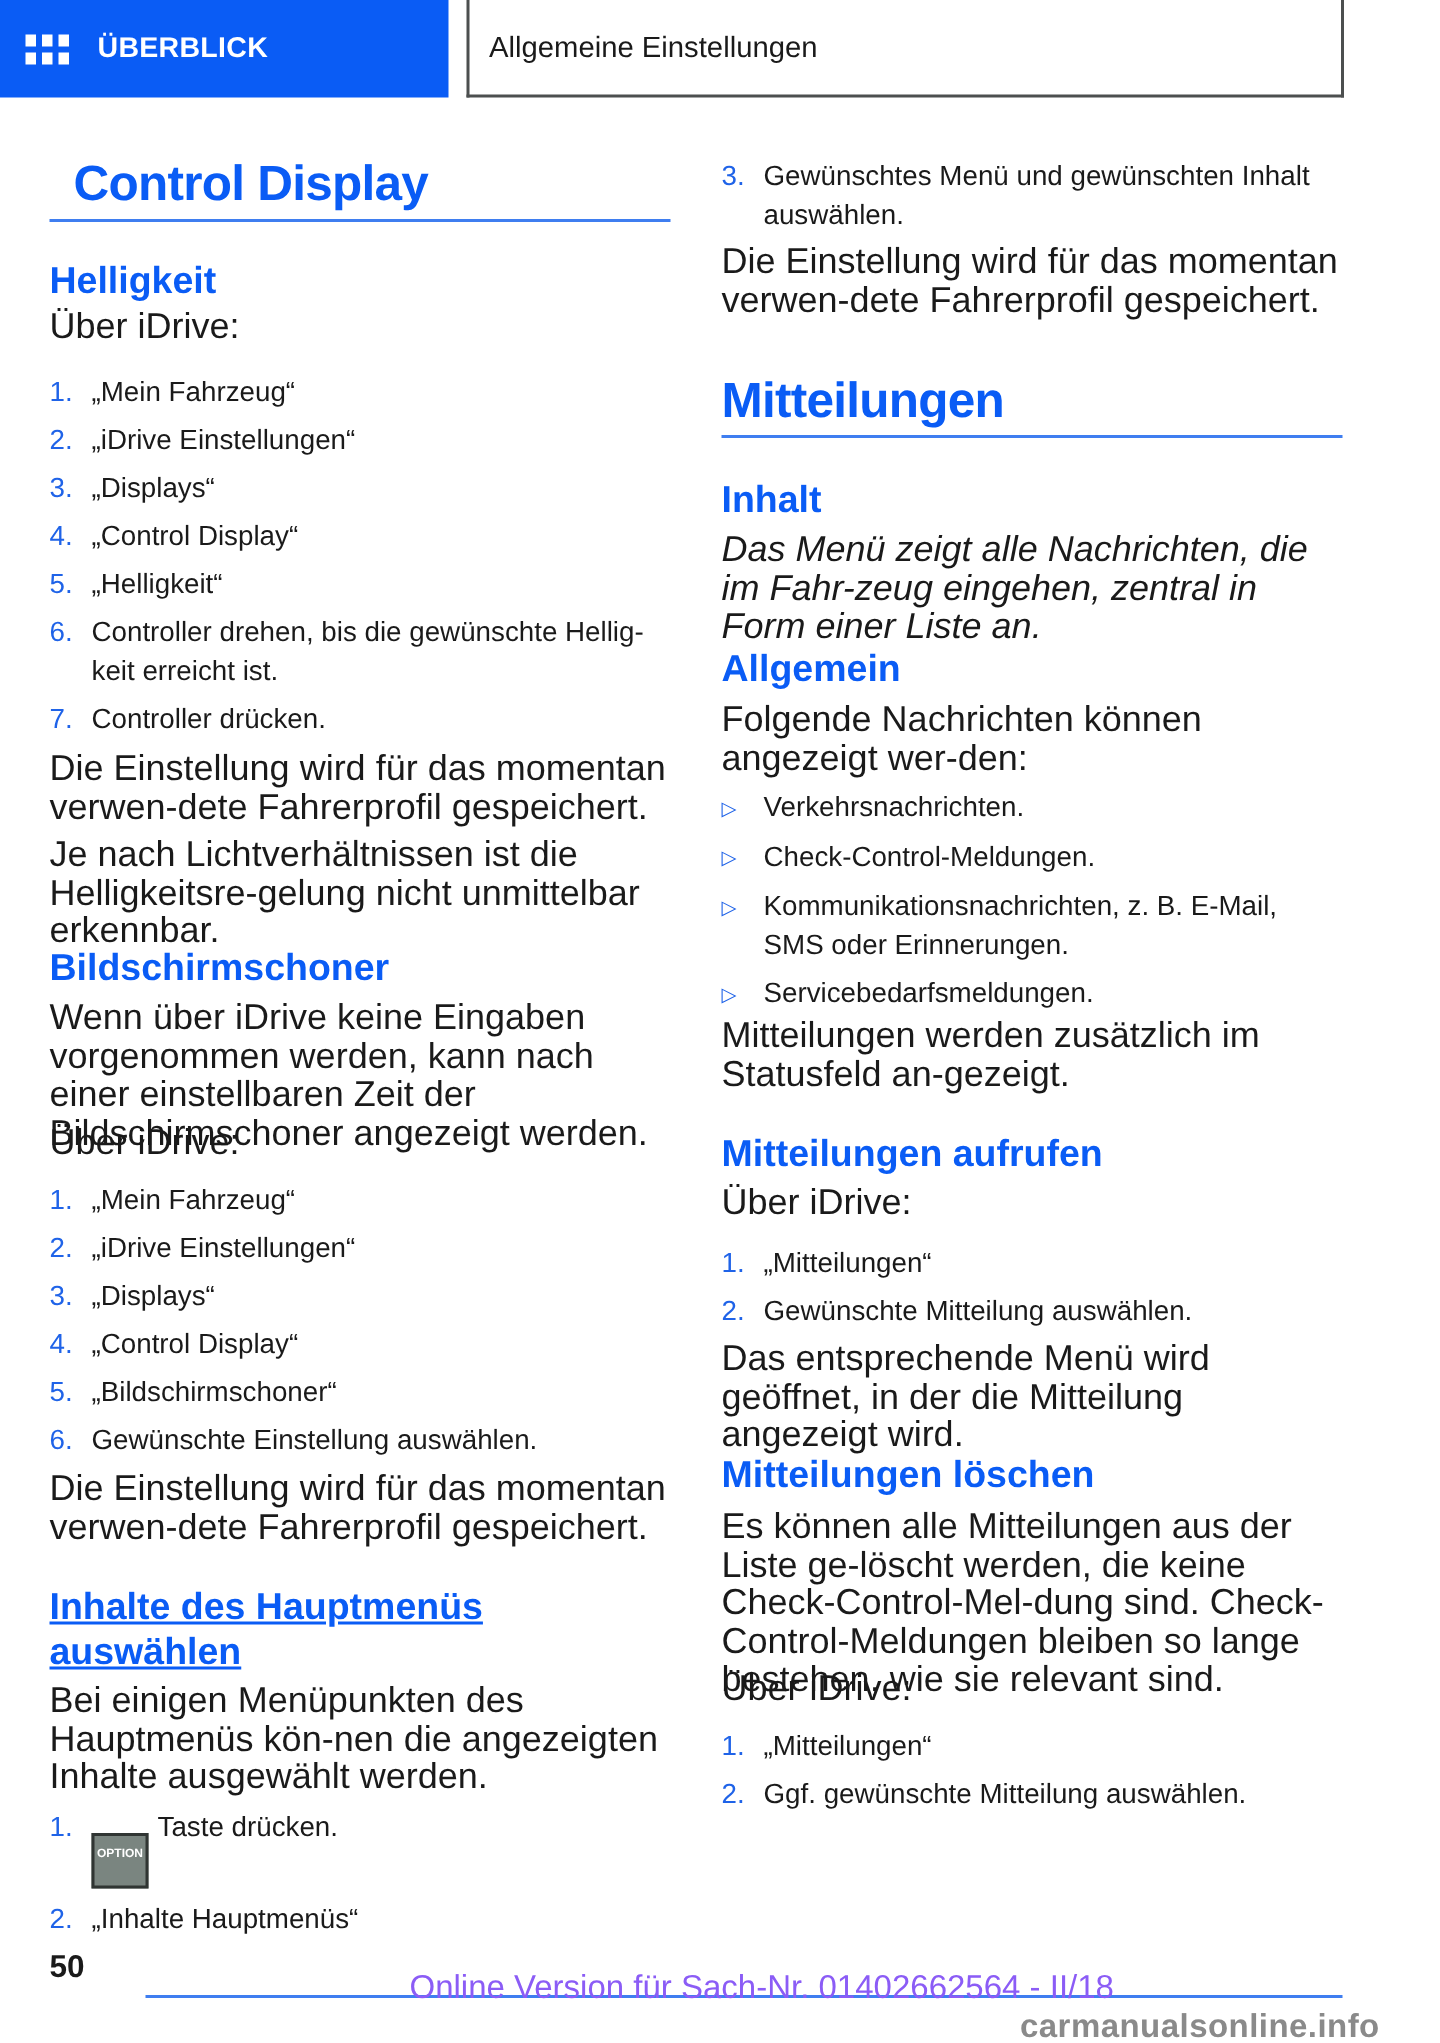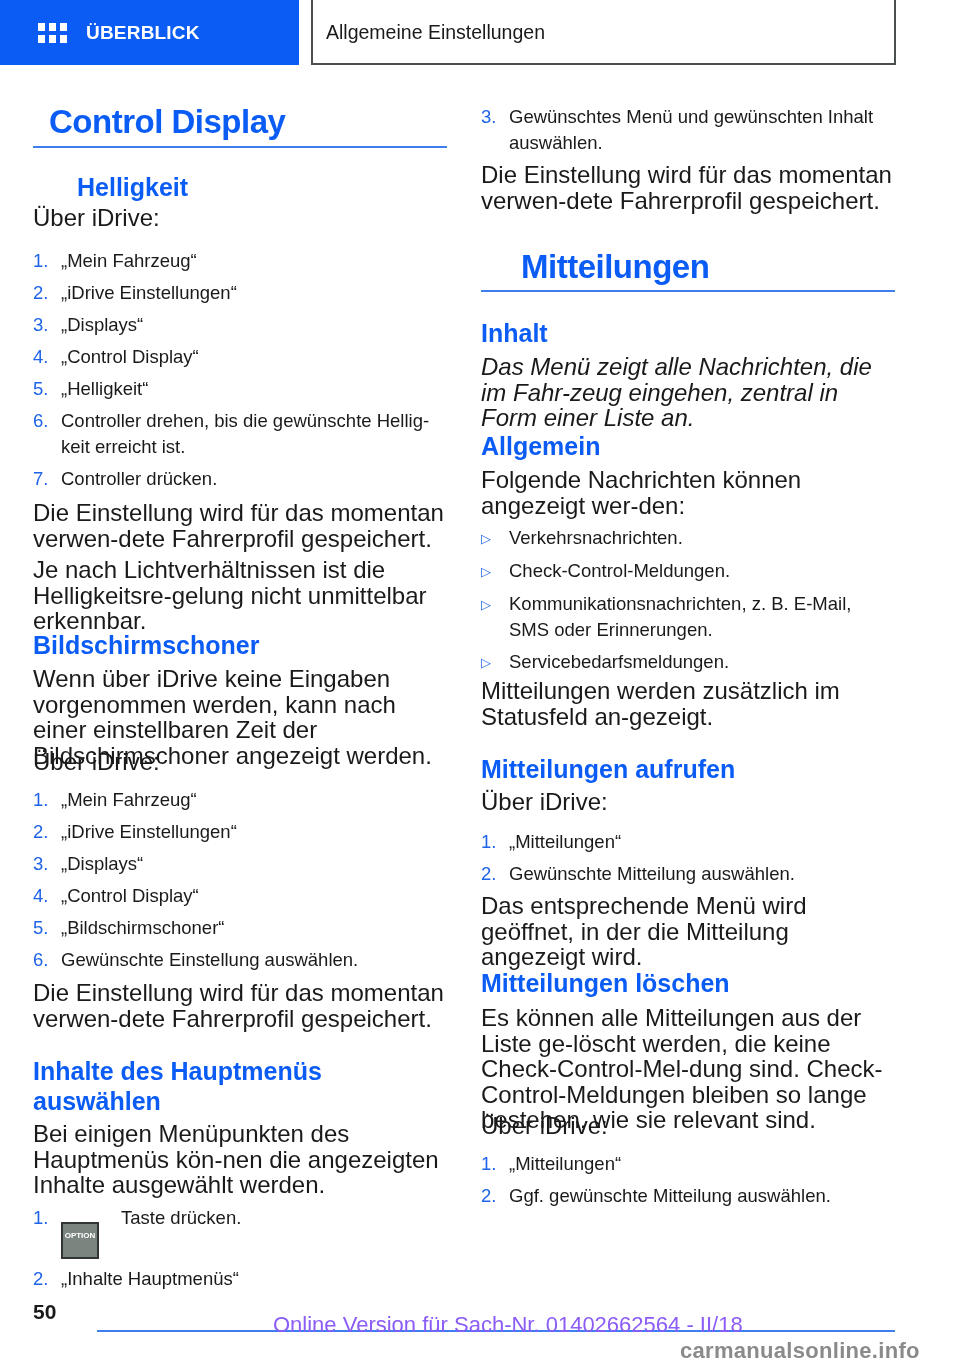--- a/index.html
+++ b/index.html
@@ -4,21 +4,21 @@
 <style>
   html, body { margin: 0; padding: 0; background: #ffffff; }
   body {
     width: 960px; height: 1362px; position: relative; overflow: hidden;
     font-family: "Liberation Sans", sans-serif; color: #1a1a1a;
   }
   
   .hdr-tab {
     position: absolute; left: 0; top: 0; width: 299px; height: 65px;
     background: #0a5cf5; display: flex; align-items: center;
-    box-sizing: border-box; padding-left: 38px; cursor: pointer;
+    box-sizing: border-box; padding-left: 17px; cursor: pointer;
   }
   .grid-icon { width: 28px; height: 20px; display: grid;
     grid-template-columns: repeat(3, 7px); grid-template-rows: repeat(2, 8px);
     column-gap: 4px; row-gap: 4px; margin-right: 20px; }
   .grid-icon span { background: #ffffff; display: block; }
   .hdr-tab-label { color: #ffffff; font-weight: bold; font-size: 19px; letter-spacing: 0.2px; }
   .hdr-crumb {
     position: absolute; left: 311px; top: -2px; width: 585px; height: 67px;
     border: 2px solid #4c4f4f; border-top: none; box-sizing: border-box;
     display: flex; align-items: center; padding-left: 13px; padding-top: 4px;
@@ -36,21 +36,21 @@
   .p { font-size: 24px; line-height: 25.5px; color: #1a1a1a; }
   .li { display: flex; font-size: 18.5px; line-height: 25.5px; }
   .li .num { color: #1f63e8; width: 28px; flex: 0 0 28px; }
   .li .bul { color: #1f63e8; width: 28px; flex: 0 0 28px; font-size: 13px; padding-top: 1px; }
   .li .txt { flex: 1; }
 
   .option-btn {
     display: inline-block; width: 38px; height: 37px; background: #7a8580;
     border: 2px solid #303533; box-sizing: border-box; vertical-align: -14px;
     color: #ffffff; font-size: 8px; font-weight: bold; text-align: center;
-    line-height: 24px; margin-right: 22px; font-family: "Liberation Sans", sans-serif;
+    line-height: 24px; margin-right: 6px; font-family: "Liberation Sans", sans-serif;
   }
 
   
   .page-num { position: absolute; left: 33px; top: 1300px; font-weight: bold; font-size: 21px; }
   .foot-rule { position: absolute; left: 97px; top: 1330px; width: 798px; height: 2px; background: #3f7ef0; }
   .foot-text { position: absolute; left: 273px; top: 1312px; font-size: 22px; color: #8b5cf6; }
   .watermark { position: absolute; left: 680px; top: 1338px; font-size: 22px; color: #8a8a8a; font-weight: bold; letter-spacing: 0.3px; }
 </style>
 </head>
 <body>
@@ -67,21 +67,21 @@
   <span class="hdr-tab-label">ÜBERBLICK</span>
 </div>
 <div class="hdr-crumb">
   <span>Allgemeine Einstellungen</span>
 </div>
 
 <div class="col col-left">
   <div class="abs h1" style="top:103px;margin-left:16px;">Control Display</div>
   <div class="abs rule" style="top:146px;"></div>
 
-  <div class="abs h2" style="top:172px;margin-left:44px;">Helligkeit</div>
+  <div class="abs h2" style="top:172px;">Helligkeit</div>
   <div class="abs p" style="top:205px;">Über iDrive:</div>
 
   <div class="abs" style="top:248px;">
     <div class="li" style="margin-bottom:6.5px;">
         <span class="num">1.</span>
         <span class="txt">„Mein Fahrzeug“</span>
       </div>
     <div class="li" style="margin-bottom:6.5px;">
         <span class="num">2.</span>
         <span class="txt">„iDrive Einstellungen“</span>
@@ -137,21 +137,21 @@
         <span class="txt">„Bildschirmschoner“</span>
       </div>
     <div class="li">
         <span class="num">6.</span>
         <span class="txt">Gewünschte Einstellung auswählen.</span>
       </div>
   </div>
 
   <div class="abs p" style="top:980px;">Die Einstellung wird für das momentan verwen-dete Fahrerprofil gespeichert.</div>
 
-  <div class="abs h2" style="top:1056px;">
+  <div class="abs h2" style="top:1056px;text-decoration:underline;">
     <div>Inhalte des Hauptmenüs</div>
     <div>auswählen</div>
   </div>
   <div class="abs p" style="top:1121px;">Bei einigen Menüpunkten des Hauptmenüs kön-nen die angezeigten Inhalte ausgewählt werden.</div>
 
   <div class="abs" style="top:1205px;">
     <div class="li" style="margin-bottom:6.5px;">
       <span class="num">1.</span>
       <span class="txt"><span class="option-btn">OPTION</span><span>Taste drücken.</span></span>
     </div>
@@ -164,21 +164,21 @@
 
 <div class="col col-right">
   <div class="abs" style="top:104px;">
     <div class="li">
         <span class="num">3.</span>
         <span class="txt">Gewünschtes Menü und gewünschten Inhalt auswählen.</span>
       </div>
   </div>
   <div class="abs p" style="top:162px;">Die Einstellung wird für das momentan verwen-dete Fahrerprofil gespeichert.</div>
 
-  <div class="abs h1" style="top:248px;margin-left:40px;">Mitteilungen</div>
+  <div class="abs h1" style="top:248px;">Mitteilungen</div>
   <div class="abs rule" style="top:290px;"></div>
 
   <div class="abs h2" style="top:318px;">Inhalt</div>
   <div class="abs p" style="top:354px;font-style:italic;">Das Menü zeigt alle Nachrichten, die im Fahr-zeug eingehen, zentral in Form einer Liste an.</div>
 
   <div class="abs h2" style="top:431px;">Allgemein</div>
   <div class="abs p" style="top:467px;">Folgende Nachrichten können angezeigt wer-den:</div>
 
   <div class="abs" style="top:525px;">
     <div class="li" style="margin-bottom:6.5px;">

